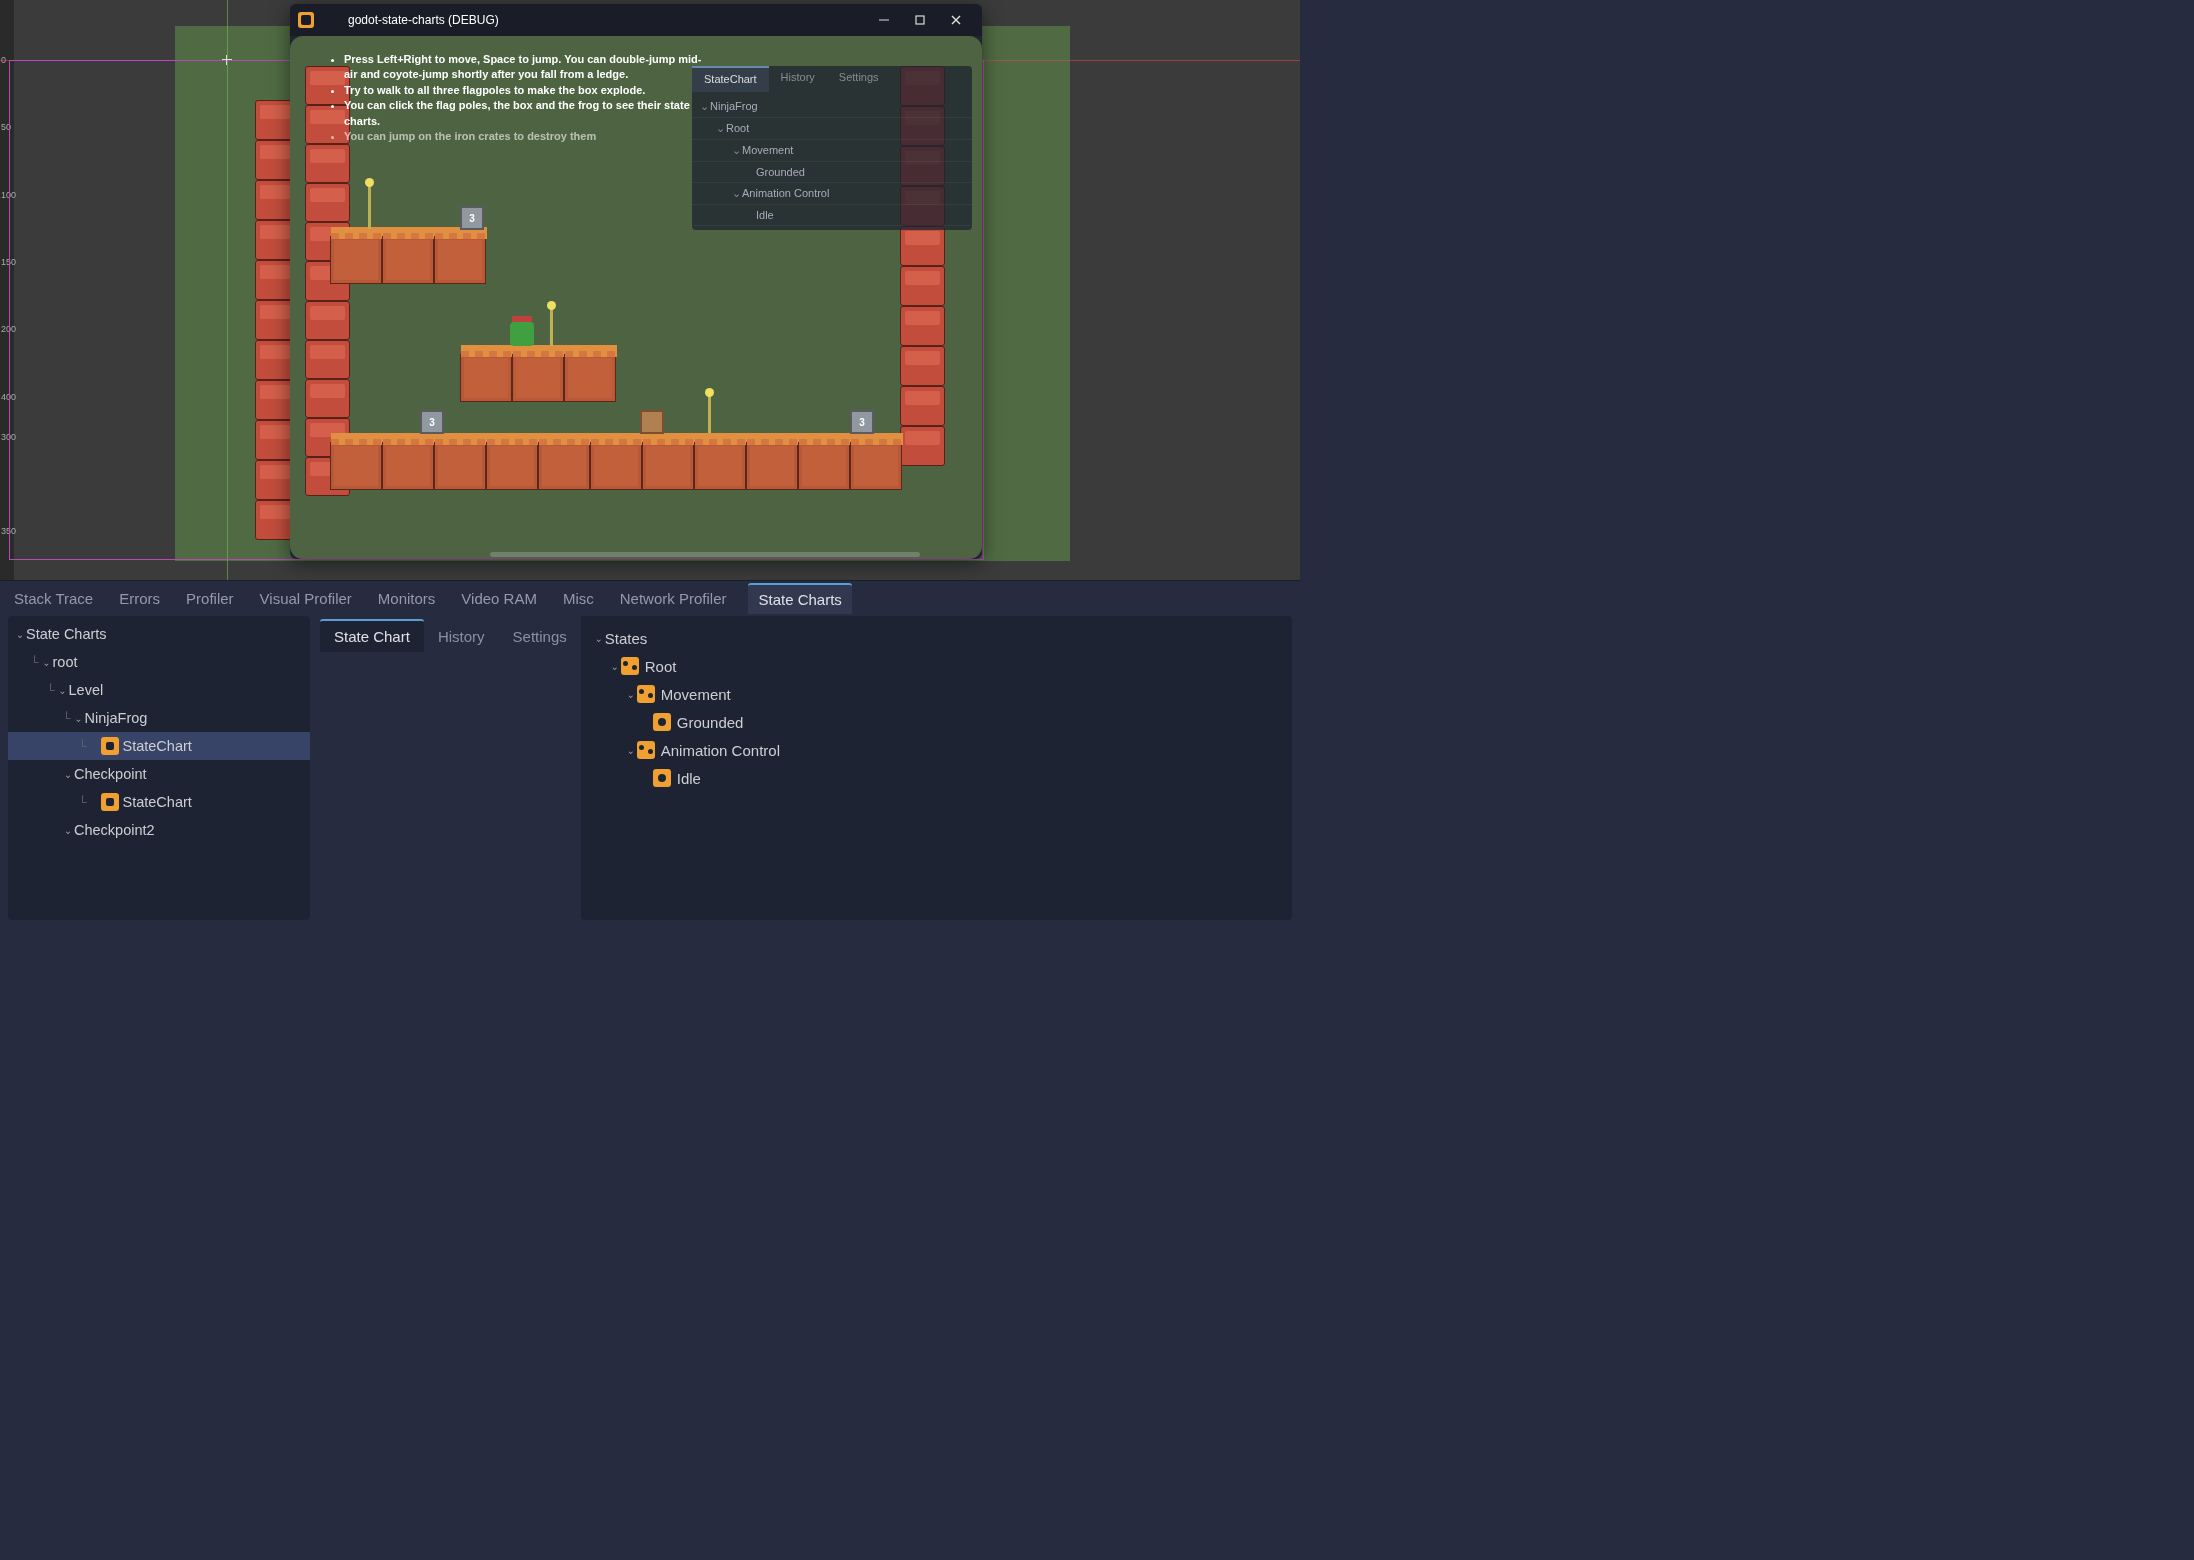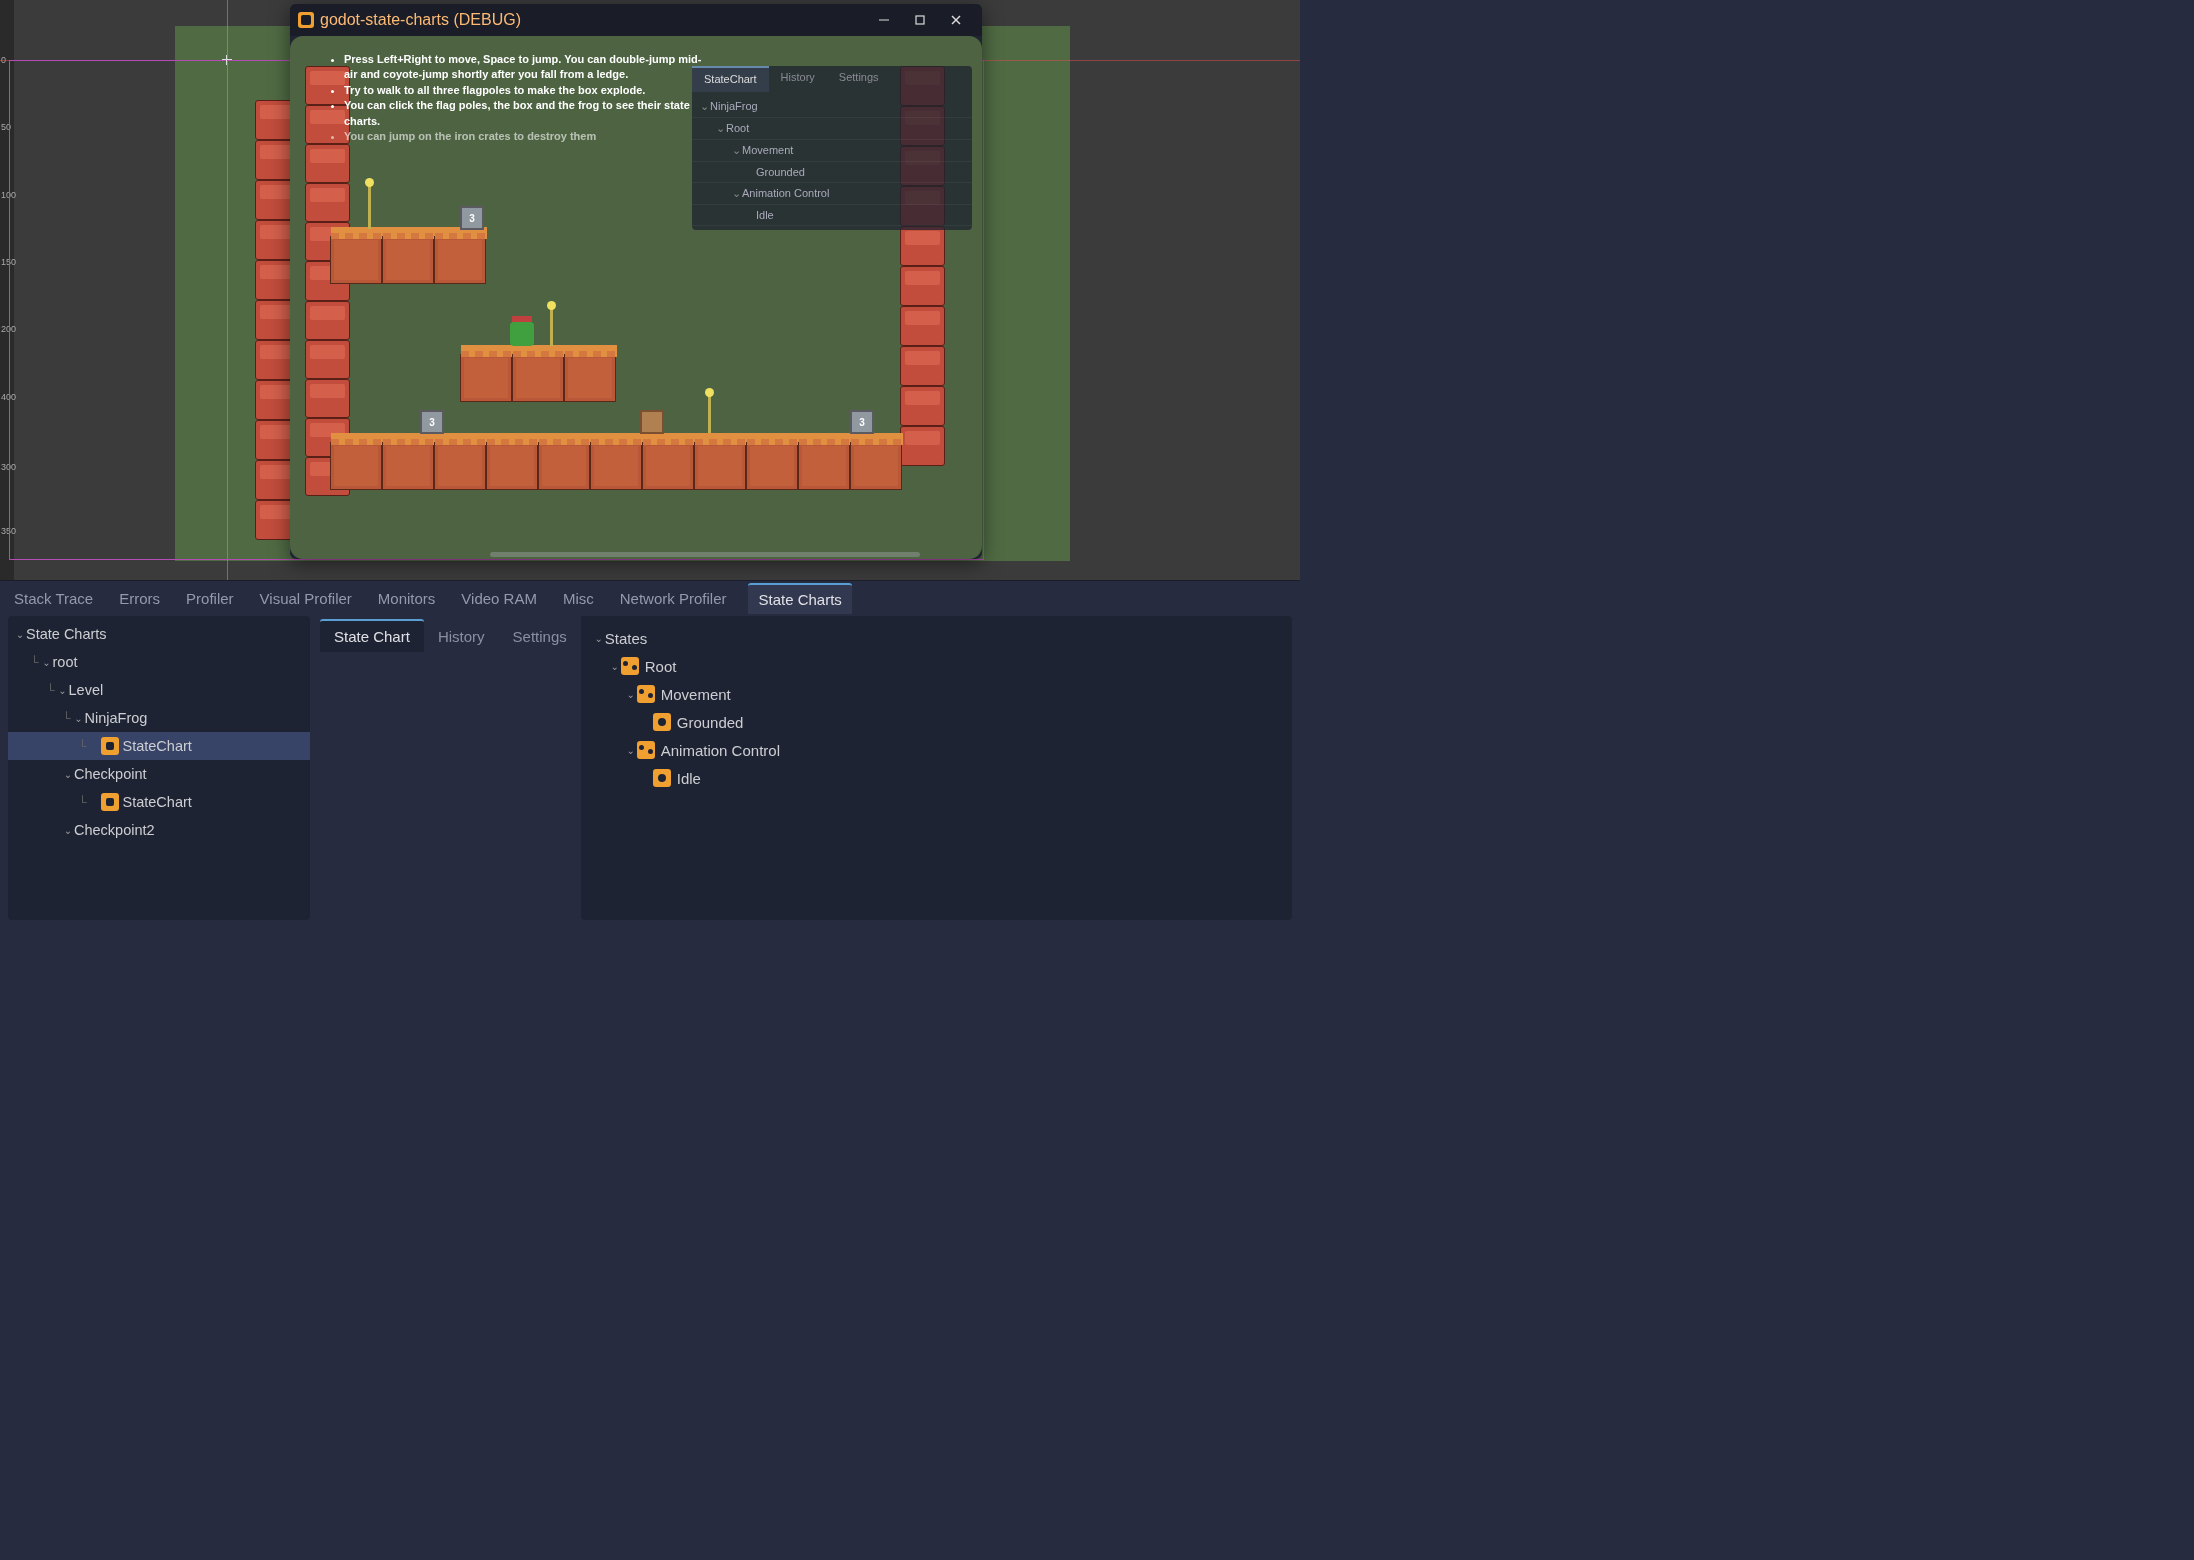--- a/index.html
+++ b/index.html
@@ -19,21 +19,21 @@
 .origin-cross { position: absolute; left: 222px; top: 55px; width: 10px; height: 10px; z-index: 4; }
 .origin-cross::before, .origin-cross::after { content:""; position:absolute; background:#ddd; }
 .origin-cross::before { left:4px; top:0; width:1px; height:10px; }
 .origin-cross::after { left:0; top:4px; width:10px; height:1px; }
 
 
 .game-window { position: absolute; left: 290px; top: 4px; width: 692px; height: 555px; background: #202531; border-radius: 6px; box-shadow: 0 4px 20px rgba(0,0,0,.5); z-index: 10; overflow: hidden; }
 .game-titlebar { height: 32px; background: #1a1d27; display: flex; align-items: center; padding: 0 8px; }
 .game-titlebar .icon { width: 16px; height: 16px; background: #f0a030; border-radius: 3px; margin-right: 6px; position: relative; }
 .game-titlebar .icon::after { content:""; position:absolute; inset:3px; background:#1a1d27; border-radius:2px; }
-.game-titlebar .title { flex: 1; font-size: 16px; color: #fdba74; }
+.game-titlebar .title { flex: 1; font-size: 12px; color: #ffffff; margin-left: 28px; }
 .win-btn { width: 36px; height: 28px; display: flex; align-items: center; justify-content: center; color: #ddd; cursor: pointer; font-size: 14px; }
 .win-btn svg { width: 12px; height: 12px; }
 
 .game-content { position: relative; height: 523px; background: #4d6342; overflow: hidden; border-radius: 13px; }
 
 
 .instructions { position: absolute; top: 16px; left: 44px; width: 370px; font-size: 11px; color: #fff; line-height: 1.4; font-weight: 600; z-index: 5; }
 .instructions li { list-style: disc; margin-left: 10px; }
 
 
@@ -114,21 +114,21 @@
 <body>
 
 <div class="viewport-area">
   <div class="ruler-v">
     <span class="rlabel" style="top:55px">0</span>
     <span class="rlabel" style="top:122px">50</span>
     <span class="rlabel" style="top:190px">100</span>
     <span class="rlabel" style="top:257px">150</span>
     <span class="rlabel" style="top:324px">200</span>
     <span class="rlabel" style="top:392px">400</span>
-    <span class="rlabel" style="top:462px">300</span>
+    <span class="rlabel" style="top:432px">300</span>
     <span class="rlabel" style="top:526px">350</span>
   </div>
   <div class="origin-line-h"></div>
   <div class="origin-line-v"></div>
   <div class="origin-cross"></div>
   <div class="viewport-border"></div>
   <div class="canvas-bg">
 
     <div class="brick-col" style="left:80px; top:74px;">
       <div class="brick"></div>

